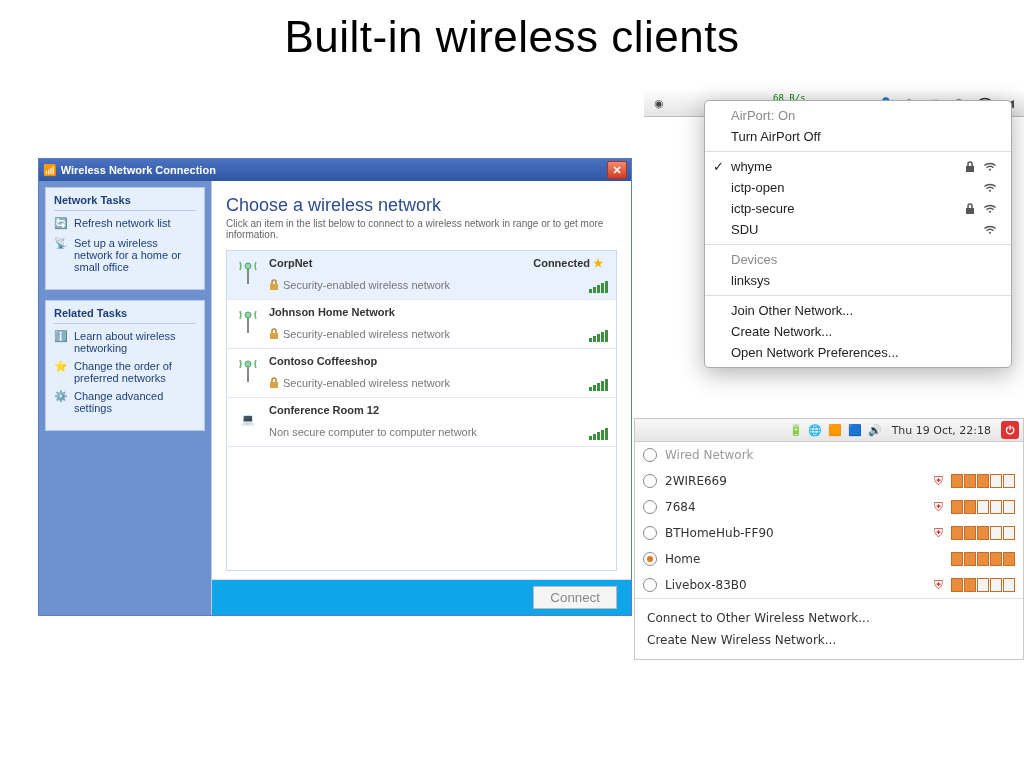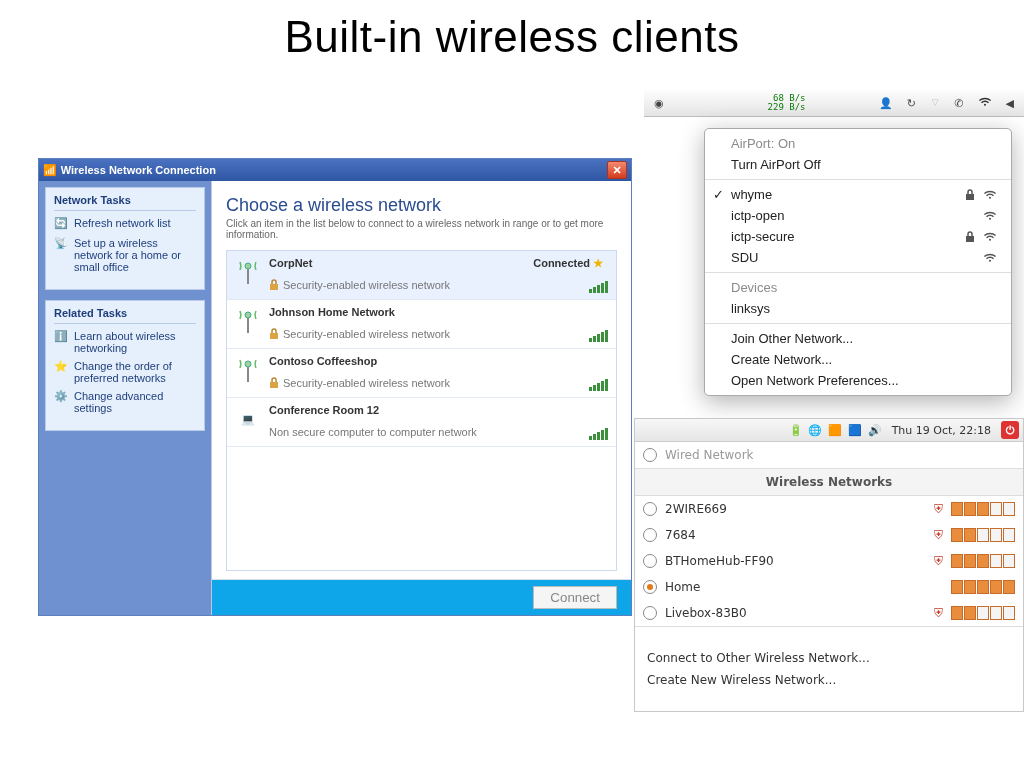--- a/index.html
+++ b/index.html
@@ -25,40 +25,40 @@
 .xp-name{font-weight:bold;color:#333}
 .xp-status{float:right;font-weight:bold;color:#333}
 .xp-sec{color:#777;margin-top:10px;display:flex;align-items:flex-start;gap:4px}
 .xp-sig{position:absolute;right:8px;bottom:6px;display:flex;align-items:flex-end;gap:1px}
 .xp-sig i{width:3px;background:#3c8f3c;display:block}
 .xp-footer{padding:6px 14px;display:flex;justify-content:flex-end;background:#0ea5e9;border-top:1px solid #d7e1ee}
 .xp-btn{background:#f5f5f5;border:1px solid #bbb;padding:3px 16px;color:#888}
 
 .mac-bar{position:absolute;right:0;top:90px;width:360px;height:26px;background:linear-gradient(#fdfdfd,#e4e4e4);border-bottom:1px solid #bcbcbc;display:flex;align-items:center;justify-content:flex-end;gap:14px;padding:0 10px;font-size:11px;color:#444}
 .mac-stat{font-family:Menlo,monospace;font-size:9px;line-height:9px;text-align:right;color:#0a7a0a;margin-right:auto;margin-left:90px}
-.mac-menu{position:absolute;right:12px;top:128px;width:306px;background:#fff;border:1px solid #aaa;border-radius:5px;box-shadow:0 6px 24px rgba(0,0,0,.3);font-family:"Lucida Grande","Helvetica Neue",sans-serif;font-size:13px;color:#222;padding:4px 0}
+.mac-menu{position:absolute;right:12px;top:100px;width:306px;background:#fff;border:1px solid #aaa;border-radius:5px;box-shadow:0 6px 24px rgba(0,0,0,.3);font-family:"Lucida Grande","Helvetica Neue",sans-serif;font-size:13px;color:#222;padding:4px 0}
 .mac-row{padding:3px 14px 3px 26px;position:relative;display:flex;align-items:center}
 .mac-row.hdr{color:#8b8b8b}
 .mac-row .r{margin-left:auto;display:flex;gap:8px;align-items:center;color:#555}
 .mac-check{position:absolute;left:8px}
 .mac-sep{height:1px;background:#ddd;margin:4px 0}
 
 .lin{position:absolute;right:0;top:418px;width:388px;font-family:"DejaVu Sans","Bitstream Vera Sans",sans-serif;font-size:12px;color:#333;background:#fff;border:1px solid #c8c8c8}
 .lin-tray{height:22px;background:linear-gradient(#f7f7f7,#e6e6e6);border-bottom:1px solid #ccc;display:flex;align-items:center;justify-content:flex-end;gap:6px;padding:0 4px;font-size:11px}
 .lin-tray .time{margin:8px 4px}
 .lin-power{width:18px;height:18px;border-radius:3px;background:#d33;display:flex;align-items:center;justify-content:center;color:#fff;font-weight:bold}
 .lin-row{display:flex;align-items:center;padding:6px 8px;gap:8px}
 .lin-row.hdr{justify-content:center;color:#555;font-weight:bold;background:#f4f4f4;border-top:1px solid #ddd;border-bottom:1px solid #ddd}
 .lin-row.dis{color:#9a9a9a}
 .lin-radio{width:12px;height:12px;border:1px solid #888;border-radius:50%;display:inline-flex;align-items:center;justify-content:center}
 .lin-radio.on::after{content:"";width:6px;height:6px;border-radius:50%;background:#e67817}
 .lin-sig{display:flex;gap:1px;margin-left:auto}
 .lin-sig i{width:10px;height:12px;border:1px solid #c66b2a;background:#f4f4f4}
 .lin-sig i.on{background:#e98c3b}
-.lin-foot{padding:20px 12px;border-top:1px solid #ddd}
+.lin-foot{padding:8px 12px;border-top:1px solid #ddd}
 .lin-foot div{padding:4px 0;cursor:pointer}
 .wifi-arc{width:14px;height:14px}
 .lock{width:10px;height:12px}
 </style>
 </head>
 <body>
 
 <div class="slide-title">Built-in wireless clients</div>
 
 <div class="xp">
@@ -254,21 +254,20 @@
     <span>🟧</span>
     <span>🟦</span>
     <span>🔊</span>
     <span class="time">Thu 19 Oct, 22:18</span>
     <span class="lin-power">⏻</span>
   </div>
   <div class="lin-row dis">
     <span class="lin-radio"></span>
     <span>Wired Network</span>
   </div>
-  <div class="lin-row hdr">Wireless Networks</div>
   <div id="lin-nets">
       <div class="lin-row">
         <span class="lin-radio"></span>
         <span style="flex:1">2WIRE669</span>
         <span style="color:#c0392b">⛨</span>
         <span class="lin-sig">
           <i class="on"></i>
           <i class="on"></i>
           <i class="on"></i>
           <i class=""></i>

